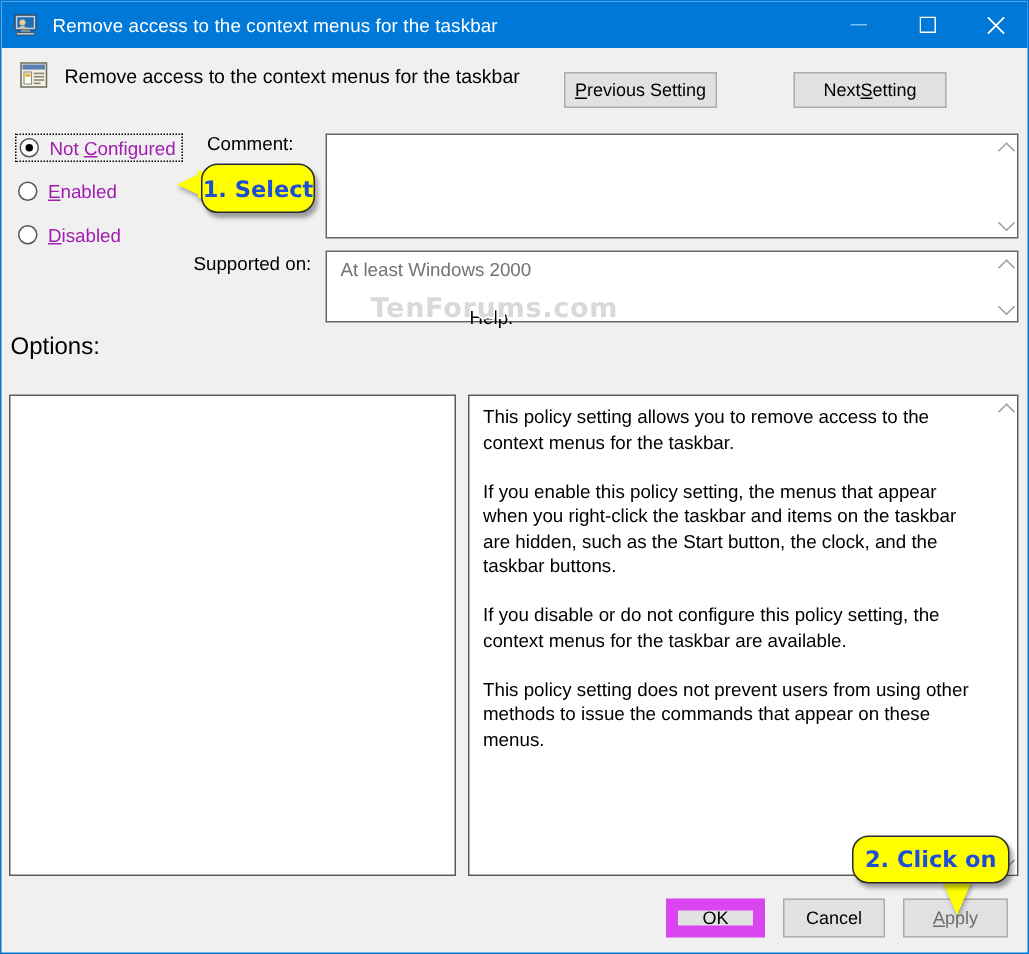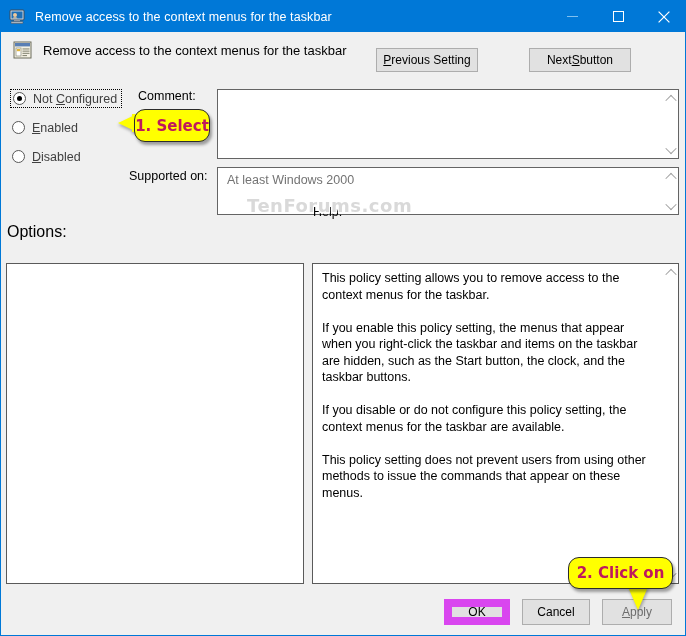--- a/index.html
+++ b/index.html
@@ -112,21 +112,21 @@
     margin-right: 7px;
   }
   .radio-mark.checked::after {
     content: "";
     position: absolute;
     left: 3px; top: 3px;
     width: 5px; height: 5px;
     border-radius: 50%;
     background: #000;
   }
-  .radio-label { font-size: 12.5px; color: #404040; white-space: nowrap; }
+  .radio-label { font-size: 12.5px; color: #a21caf; white-space: nowrap; }
 
   
   #comment-label {
     position: absolute; left: 137px; top: 88px;
     font-size: 12.5px; color: #000;
   }
   #comment-box {
     position: absolute;
     left: 216px; top: 88px;
     width: 462px; height: 70px;
@@ -240,21 +240,21 @@
     position: absolute;
     background: #ffff00;
     border: 1px solid #2b2b2b;
     border-radius: 11px;
     display: flex;
     align-items: center;
     justify-content: center;
     font-family: "DejaVu Sans", sans-serif;
     font-weight: bold;
     font-size: 15px;
-    color: #be185d;
+    color: #1d4ed8;
     box-shadow: 2px 3px 3px rgba(0,0,0,.35);
     box-sizing: border-box;
     white-space: nowrap;
   }
   #callout-select  { left: 133px; top: 108px; width: 76px; height: 33px; }
   #callout-click   { left: 567px; top: 556px; width: 105px; height: 32px; }
 
   .tail { position: absolute; width: 0; height: 0; }
   
   #tail-select {
@@ -331,21 +331,21 @@
     <span id="policy-title">Remove access to the context menus for the taskbar</span>
   </div>
 
   <button class="btn" id="btn-prev">
       <span class="ul">P</span>
       <span>revious Setting</span>
     </button>
   <button class="btn" id="btn-next">
       <span>Next </span>
       <span class="ul">S</span>
-      <span>button</span>
+      <span>etting</span>
     </button>
 
   <div class="radio-row" id="radio-notconfigured">
     <span class="radio-mark checked"></span>
     <span class="radio-label">Not <span class="ul">C</span>onfigured</span>
   </div>
   <div class="radio-row" id="radio-enabled">
     <span class="radio-mark"></span>
     <span class="radio-label"><span class="ul">E</span>nabled</span>
   </div>

